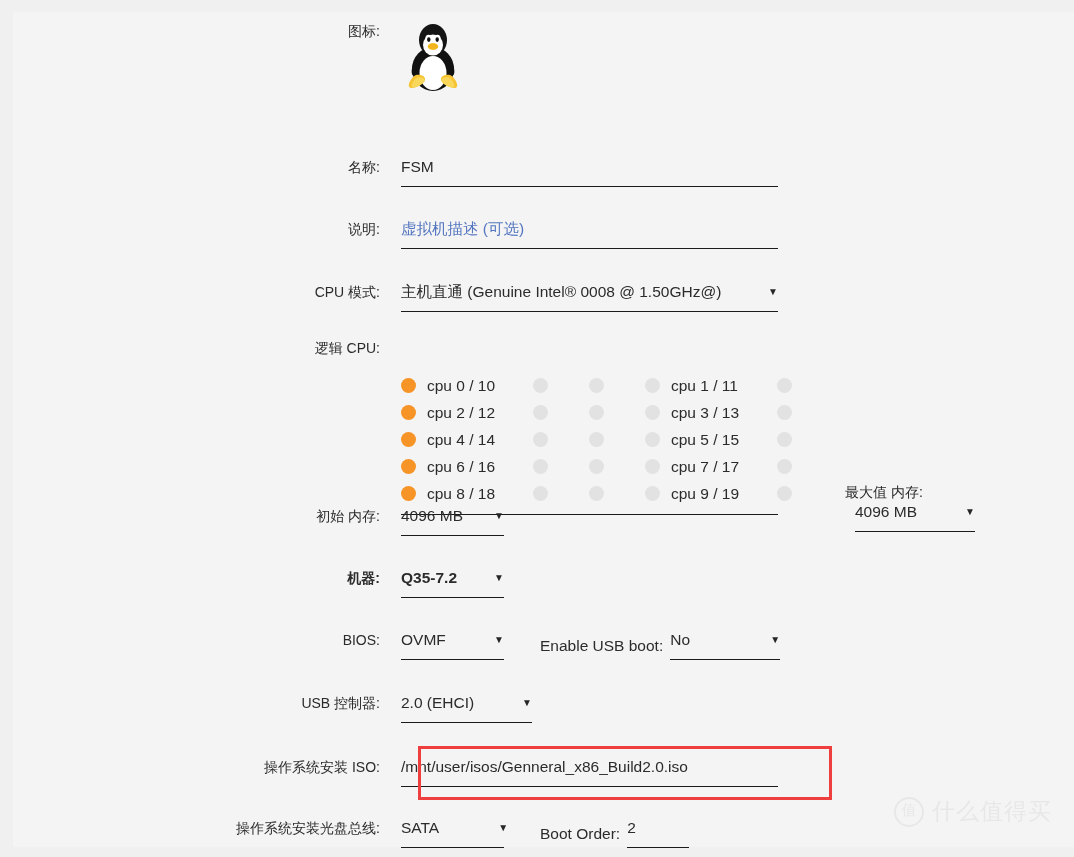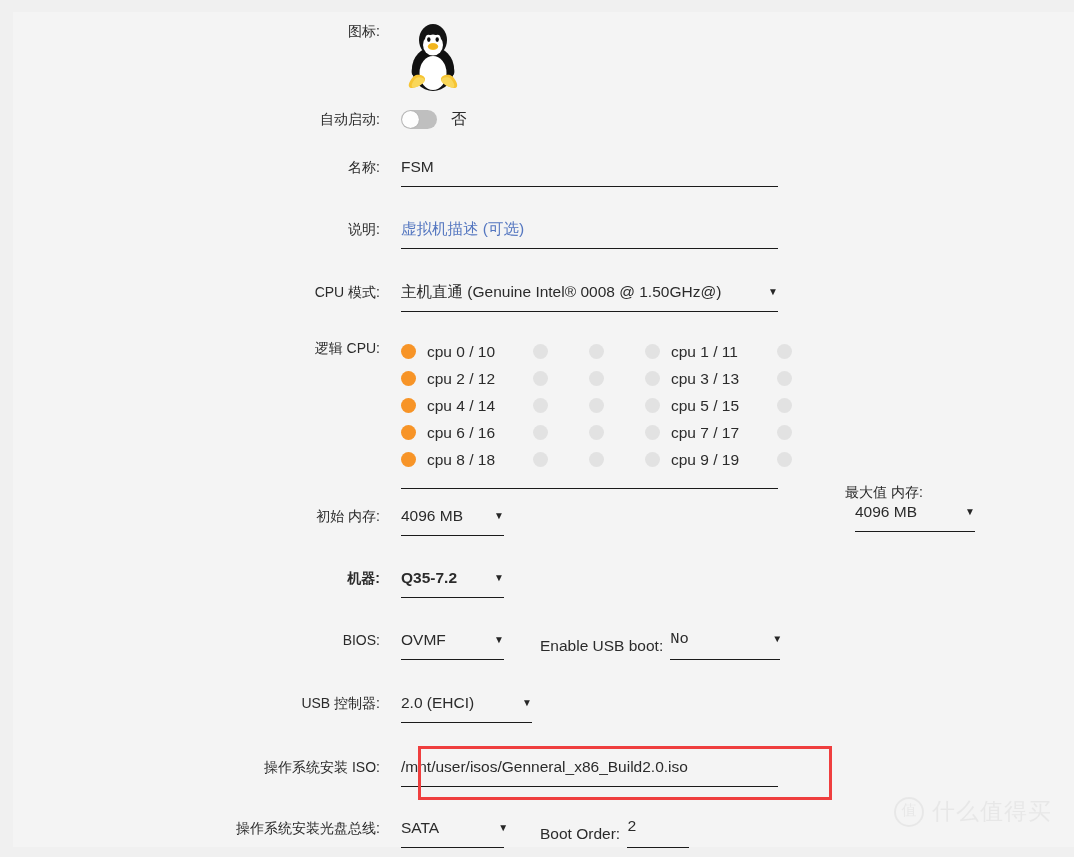--- a/index.html
+++ b/index.html
@@ -140,40 +140,40 @@
   }
   .inline-extra .ilabel {
     font-size: 15.5px;
     color: #2b2b2b;
     line-height: 19px;
     white-space: nowrap;
     padding-top: 0;
   }
   .inline-extra .uline {
     margin-left: 7px;
-    font-family: Liberation Mono, monospace;
   }
   #usbboot-field .uline { width: 110px; }
   #bootorder-field .uline { width: 62px; }
 
   
   #maxmem-row .label {
     width: auto;
     text-align: left;
     padding-right: 0;
   }
   #maxmem-row .field { padding-left: 10px; }
   #maxmem-row .uline { width: 120px; }
 
   
   #cpu-grid {
     width: 377px;
     border-bottom: 1.3px solid #1a1a1a;
-    padding-bottom: 15px;
+    padding-bottom: 7px;
     box-sizing: border-box;
+    margin-top: 34px;
   }
   .cpu-line {
     display: flex;
     align-items: center;
     height: 27px;
   }
   .cpu-cell {
     display: flex;
     align-items: center;
     width: 132px;
@@ -261,29 +261,20 @@
         <path d="M13 55c-3.5 3.5-6 8-5 10.5 1 2.3 5 1.8 9.5-.5 4-2 7-5 6.5-7.5-.6-3-7.5-5-11-2.5z" fill="#f6c433"></path>
         <path d="M51 55c3.5 3.5 6 8 5 10.5-1 2.3-5 1.8-9.5-.5-4-2-7-5-6.5-7.5.6-3 7.5-5 11-2.5z" fill="#f6c433"></path>
         <path d="M14.5 57.5c-2.6 2.9-4.4 6.2-3.7 7.9.8 1.7 4 1.2 7.6-.7 3.2-1.7 5.6-4 5.2-5.9-.4-2.2-6.4-3.6-9.1-1.3z" fill="#f9d75a"></path>
         <path d="M49.5 57.5c2.6 2.9 4.4 6.2 3.7 7.9-.8 1.7-4 1.2-7.6-.7-3.2-1.7-5.6-4-5.2-5.9.4-2.2 6.4-3.6 9.1-1.3z" fill="#f9d75a"></path>
         <path d="M14 40c-3 5-4 10-3 13s4 2 5-1 1-8 1-11-2-3-3-1z" fill="#111111"></path>
         <path d="M50 40c3 5 4 10 3 13s-4 2-5-1-1-8-1-11 2-3 3-1z" fill="#111111"></path>
       </svg>
     </div>
   </div>
 
-  <div class="row" id="autostart-row">
-    <div class="label">自动启动:</div>
-    <div class="field" style="display:flex;align-items:flex-start;">
-      <div class="toggle">
-        <div class="knob"></div>
-      </div>
-      <div class="toggle-text">否</div>
-    </div>
-  </div>
 
   <div class="row" id="name-row">
     <div class="label">名称:</div>
     <div class="field">
       <div class="uline">
         <span class="val">FSM</span>
       </div>
     </div>
   </div>
 

